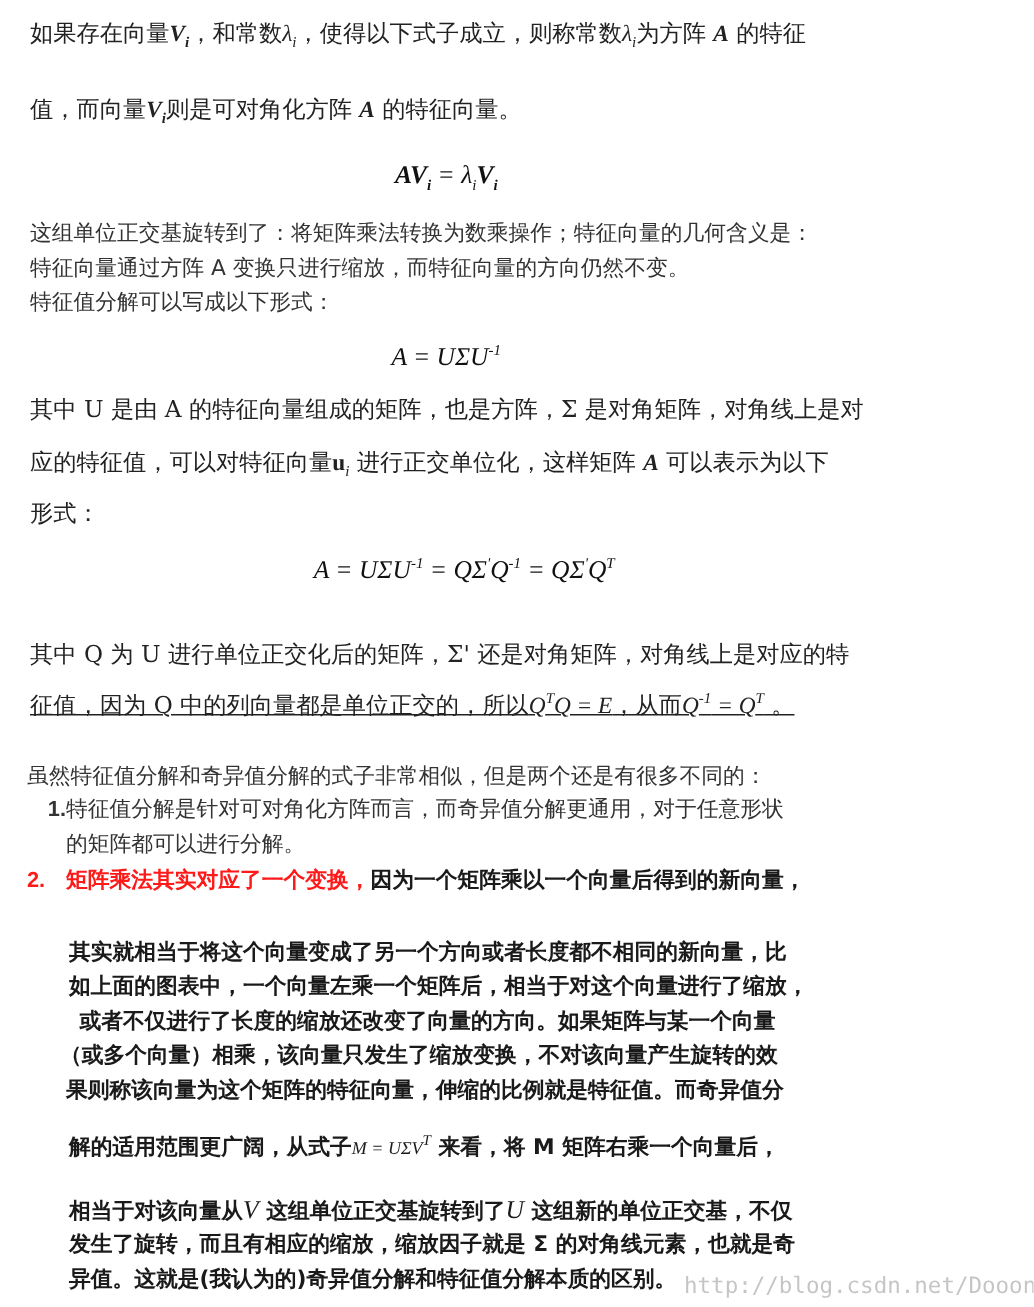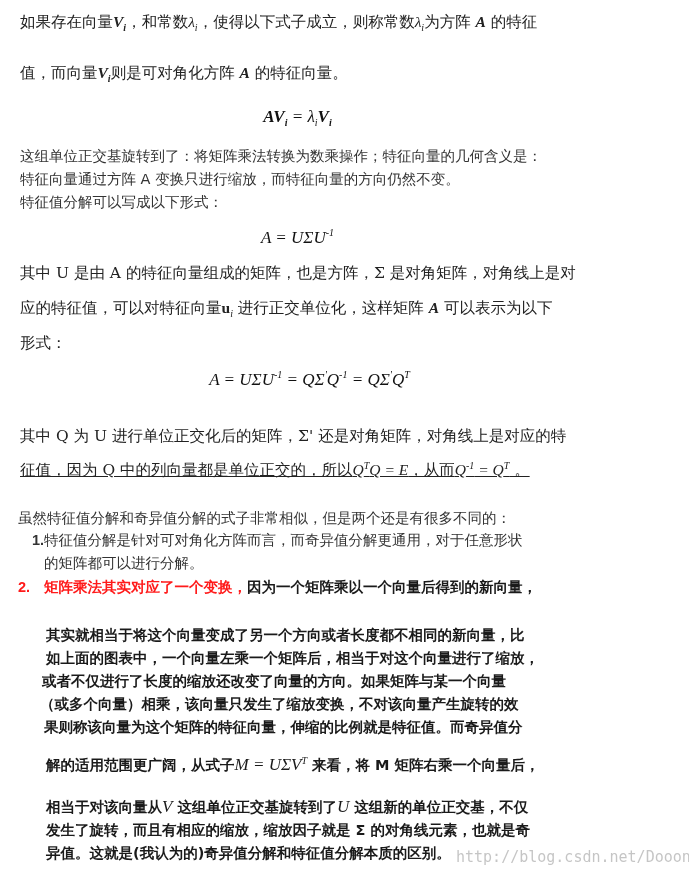--- a/index.html
+++ b/index.html
@@ -72,25 +72,25 @@
 <div class="line sans" style="top:530px; left:18px;text-align:right;">
   <span class="num">1.</span><span>特征值分解是针对可对角化方阵而言，而奇异值分解更通用，对于任意形状</span>
 </div>
 <div class="line sans" style="top:553px; left:44px;">的矩阵都可以进行分解。</div>
 <div class="line sans" style="top:577px; left:18px;">
   <span class="num red">2.</span><span class="red">矩阵乘法其实对应了一个变换，</span><span class="bold">因为一个矩阵乘以一个向量后得到的新向量，</span>
 </div>
 
 <div class="line sans bold" style="top:625px; left:46px;">其实就相当于将这个向量变成了另一个方向或者长度都不相同的新向量，比</div>
 <div class="line sans bold" style="top:648px; left:46px;">如上面的图表中，一个向量左乘一个矩阵后，相当于对这个向量进行了缩放，</div>
-<div class="line sans bold" style="top:671px; left:42px;">或者不仅进行了长度的缩放还改变了向量的方向。如果矩阵与某一个向量</div>
+<div class="line sans bold" style="top:671px; left:53px;">或者不仅进行了长度的缩放还改变了向量的方向。如果矩阵与某一个向量</div>
 <div class="line sans bold" style="top:694px; left:40px;">（或多个向量）相乘，该向量只发生了缩放变换，不对该向量产生旋转的效</div>
 <div class="line sans bold" style="top:717px; left:44px;">果则称该向量为这个矩阵的特征向量，伸缩的比例就是特征值。而奇异值分</div>
 <div class="line sans bold" style="top:755px; left:46px;">
-  <span>解的适用范围更广阔，从式子</span><span class="math" style="font-weight:normal;font-size:17px;">M  =  UΣV</span><sup class="math" style="font-weight:normal">T</sup> <span>来看，将 M 矩阵右乘一个向量后，</span>
+  <span>解的适用范围更广阔，从式子</span><span class="math" style="font-weight:normal;font-size:12px;">M  =  UΣV</span><sup class="math" style="font-weight:normal">T</sup> <span>来看，将 M 矩阵右乘一个向量后，</span>
 </div>
 <div class="line sans bold" style="top:797px; left:46px;">
   <span>相当于对该向量从</span><span class="math" style="font-weight:normal;font-size:17px;">V</span> <span>这组单位正交基旋转到了</span><span class="math" style="font-weight:normal;font-size:17px;">U</span> <span>这组新的单位正交基，不仅</span>
 </div>
 <div class="line sans bold" style="top:820px; left:46px;">发生了旋转，而且有相应的缩放，缩放因子就是 Σ 的对角线元素，也就是奇</div>
 <div class="line sans bold" style="top:843px; left:46px;">异值。这就是(我认为的)奇异值分解和特征值分解本质的区别。</div>
 
 <div class="watermark">http://blog.csdn.net/Dooonald</div>
 
 </body></html>

